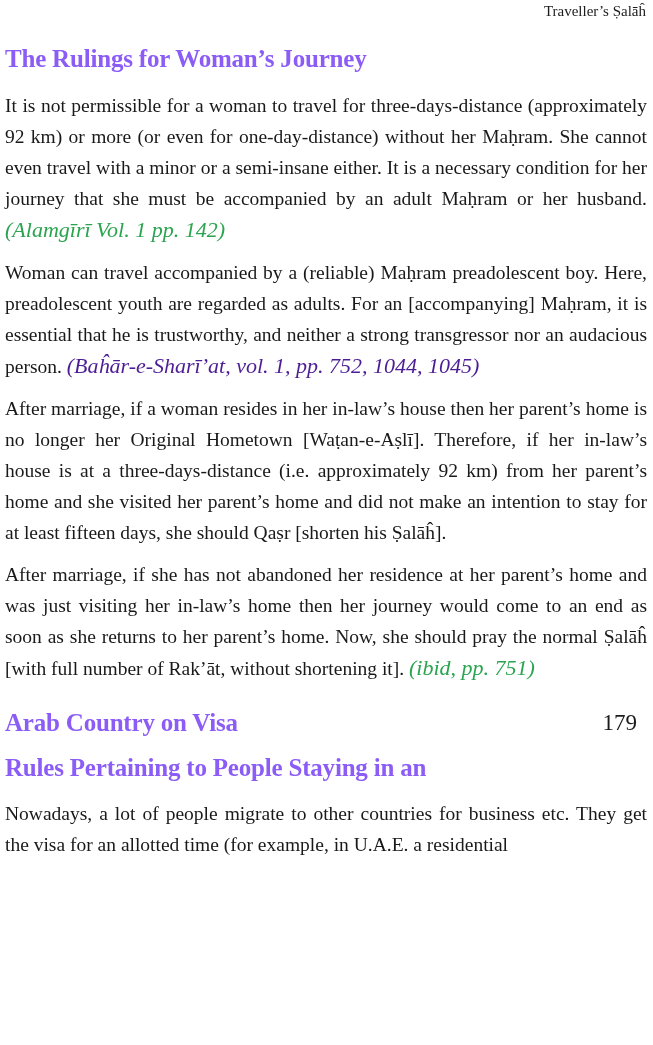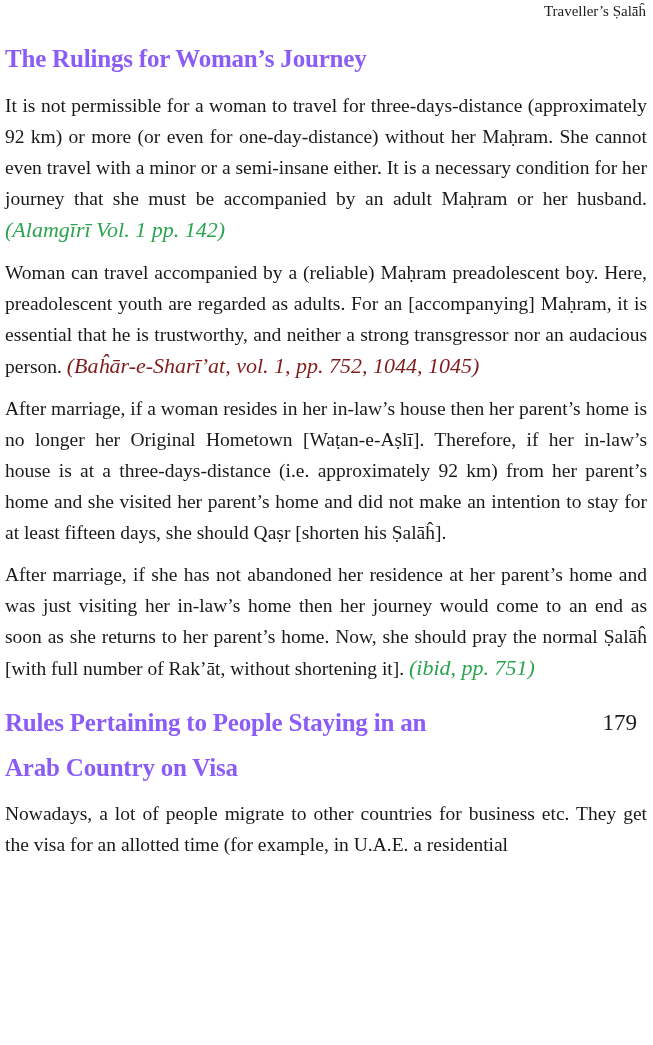--- a/index.html
+++ b/index.html
@@ -65,29 +65,29 @@
 <body>
 
 <div class="page">
 
   <div class="running-header">Traveller’s Ṣalāĥ</div>
 
   <div class="heading heading-first">The Rulings for Woman’s Journey</div>
 
   <p class="body-par"><span>It is not permissible for a woman to travel for three-days-distance (approximately 92 km) or more (or even for one-day-distance) without her Maḥram. She cannot even travel with a minor or a semi-insane either. It is a necessary condition for her journey that she must be accompanied by an adult Maḥram or her husband.</span> <span class="cite" style="color: rgb(42, 164, 79);">(Alamgīrī Vol. 1 pp. 142)</span></p>
 
-  <p class="body-par"><span>Woman can travel accompanied by a (reliable) Maḥram preadolescent boy. Here, preadolescent youth are regarded as adults. For an [accompanying] Maḥram, it is essential that he is trustworthy, and neither a strong transgressor nor an audacious person.</span> <span class="cite" style="color: #7f1d1d;">(Baĥār-e-Sharī’at, vol. 1, pp. 752, 1044, 1045)</span></p>
+  <p class="body-par"><span>Woman can travel accompanied by a (reliable) Maḥram preadolescent boy. Here, preadolescent youth are regarded as adults. For an [accompanying] Maḥram, it is essential that he is trustworthy, and neither a strong transgressor nor an audacious person.</span> <span class="cite" style="color: #4c1d95;">(Baĥār-e-Sharī’at, vol. 1, pp. 752, 1044, 1045)</span></p>
 
 
   <p class="body-par"><span>After marriage, if a woman resides in her in-law’s house then her parent’s home is no longer her Original Hometown [Waṭan-e-Aṣlī]. Therefore, if her in-law’s house is at a three-days-distance (i.e. approximately 92 km) from her parent’s home and she visited her parent’s home and did not make an intention to stay for at least fifteen days, she should Qaṣr [shorten his Ṣalāĥ].</span></p>
 
   <p class="body-par"><span>After marriage, if she has not abandoned her residence at her parent’s home and was just visiting her in-law’s home then her journey would come to an end as soon as she returns to her parent’s home. Now, she should pray the normal Ṣalāĥ [with full number of Rak’āt, without shortening it].</span> <span class="cite" style="color: rgb(42, 164, 79);">(ibid, pp. 751)</span></p>
 
   <div class="heading heading-multi">
+    <div class="heading-line">Arab Country on Visa</div>
     <div class="heading-line">Rules Pertaining to People Staying in an</div>
-    <div class="heading-line">Arab Country on Visa</div>
   </div>
 
   <p class="body-par"><span>Nowadays, a lot of people migrate to other countries for business etc. They get the visa for an allotted time (for example, in U.A.E. a residential</span></p>
 
   <div class="page-number">179</div>
 
 </div>
 
 </body></html>

